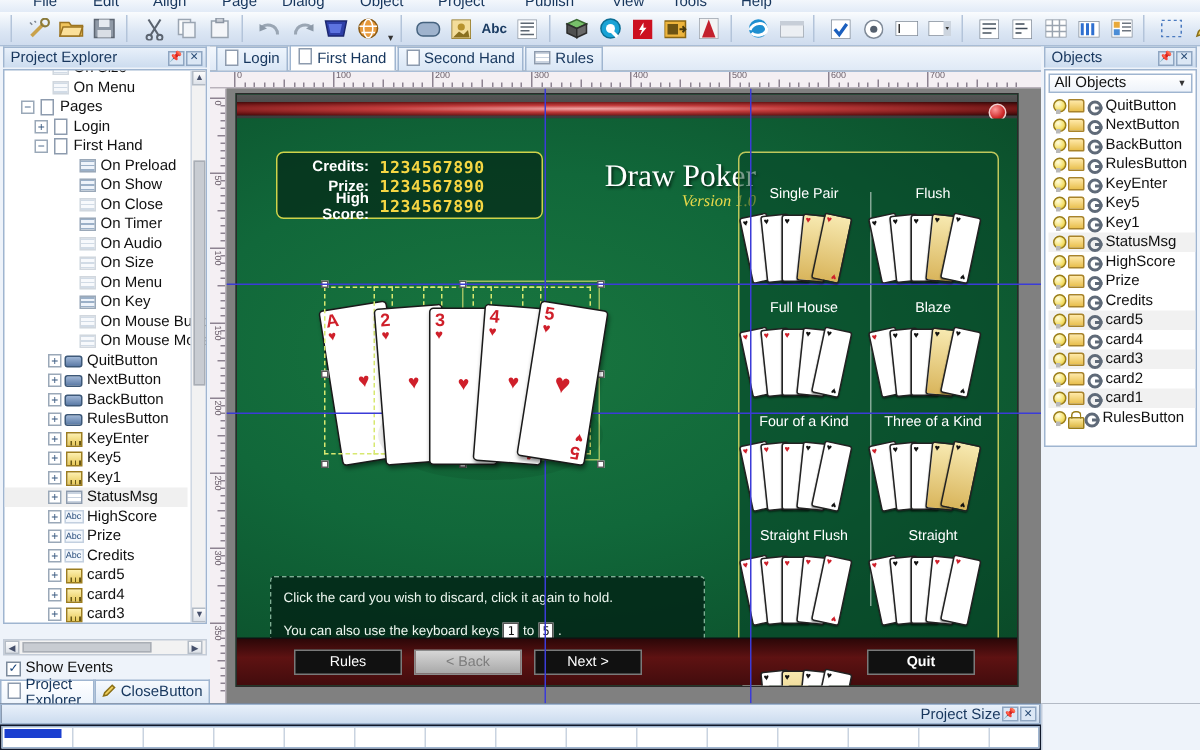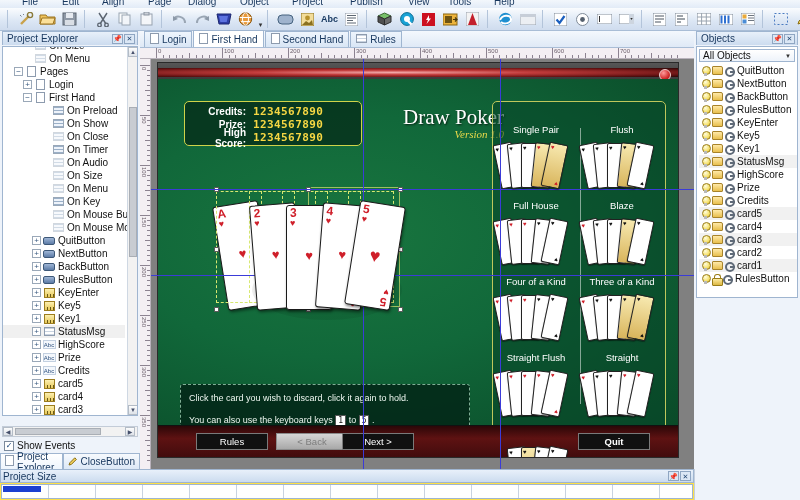--- a/index.html
+++ b/index.html
@@ -217,21 +217,21 @@
      color:#fff; font-size:9.5px; display:flex; align-items:center; justify-content:center; }
   .gbtn.disabled { background:linear-gradient(#d6d6d6,#a8a8a8); color:#7d7d7d; border-color:#8b8b8b; }
 
   
   .selbox { position:absolute; border:1px dashed #d7e870; }
   .handle { position:absolute; width:5px; height:5px; background:#fff; border:1px solid #5a5a5a; }
   .guide-v { position:absolute; top:0; bottom:0; width:1px; background:#3b3bd8; }
   .guide-h { position:absolute; left:0; right:0; height:1px; background:#3b3bd8; }
 
   
-  #bottom { position:absolute; left:0; top:469px; width:800px; height:31px; background:#fde047; }
+  #bottom { position:absolute; left:0; top:469px; width:800px; height:31px; background:#0f172a;text-align:right; }
   .ps-title { position:absolute; left:0; top:0; width:694px; height:14px;
      background:linear-gradient(#e8f0fa,#ccdcef); border:1px solid #9fb5d0;
      display:flex; align-items:center; padding:0 2px; font-size:10px; color:#17365d; }
   .ps-bar { position:absolute; left:1px; top:15px; width:692px; height:15px;
      background:#fff; border:1px solid #9fb5d0; overflow:hidden; display:flex; }
   .ps-cell { flex:0 0 47px; border-right:1px solid #c9d3e0; height:100%; }
   .ps-fill { position:absolute; left:1px; top:1px; width:38px; height:6px; background:#1b3fd0; }
 </style>
 </head>
 <body>
@@ -1247,21 +1247,21 @@
           </div>
         </div>
 
         <div class="btnbar" id="gamebtns">
             <div class="gbtn" style="left: 38px; width: 72px;">
               <span>Rules</span>
             </div>
             <div class="gbtn disabled" style="left: 118px; width: 72px;">
               <span>&lt; Back</span>
             </div>
-            <div class="gbtn" style="left: 184px; width: 72px;">
+            <div class="gbtn" style="left: 198px; width: 72px;">
               <span>Next &gt;</span>
             </div>
             <div class="gbtn" style="left: 420px; width: 72px; font-weight: bold;">
               <span>Quit</span>
             </div>
           </div>
       </div>
 
       <div class="guide-v" style="left:212px;"></div>
       <div class="guide-v" style="left:349px;"></div>

